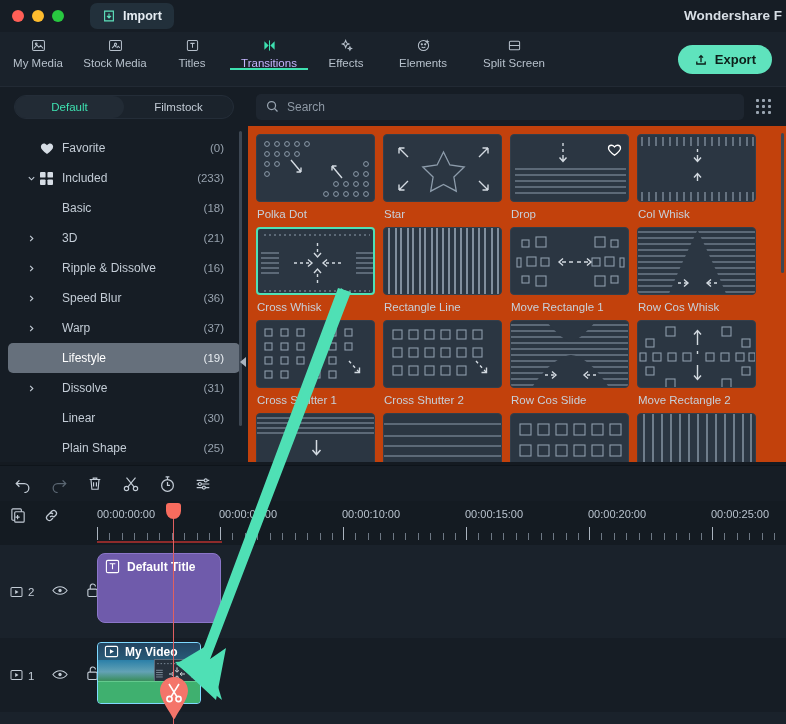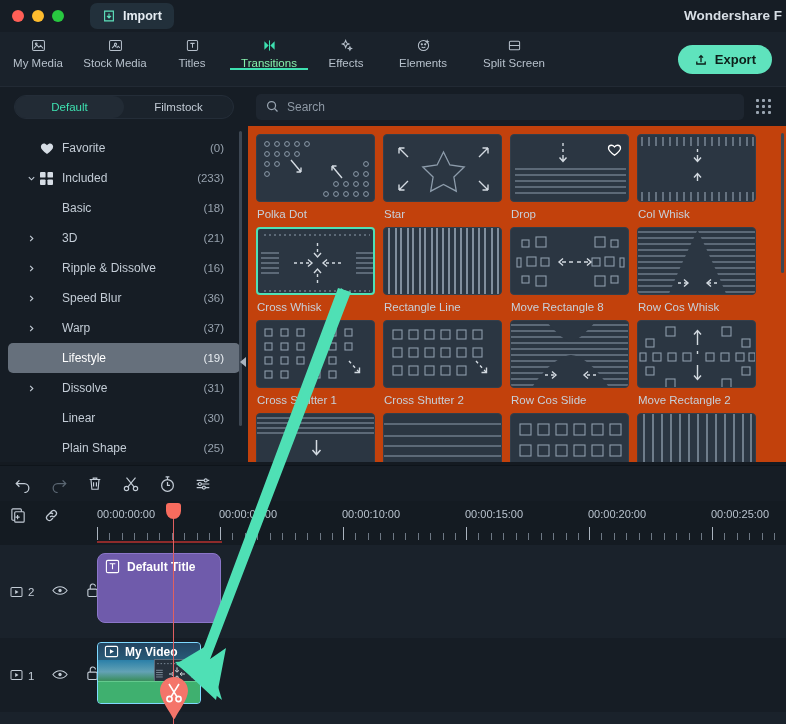--- a/index.html
+++ b/index.html
@@ -47,21 +47,21 @@
   .navitems { display: flex; align-items: flex-start; height: 100%; padding-left: 4px; }
   .navitem {
     width: 68px; padding-top: 5px;
     display: flex; flex-direction: column; align-items: center; gap: 3px;
     cursor: pointer; position: relative;
     color: #b6c0cb;
   }
   .navitem .nlabel { font-size: 11.5px; white-space: nowrap; }
   .navitem.wide { width: 86px; }
   .navitem.wide2 { width: 96px; }
-  .navitem.active { color: #86efac; text-align: right; }
+  .navitem.active { color: #c4b5fd; text-align: right; }
   .navitem.active::after {
     content: ""; position: absolute; left: 4px; right: 4px; bottom: -1px;
     height: 2px; background: #3ee0b0;
   }
   .export-btn {
     position: absolute; right: 14px; top: 13px;
     height: 29px; padding: 0 16px;
     background: #5fe3bd; border-radius: 15px;
     display: flex; align-items: center; gap: 7px;
     color: #0d1f1a; font-size: 13px; font-weight: bold;
@@ -627,21 +627,21 @@
                 <rect x="100" y="48" width="7" height="7"></rect>
             </g>
             <g stroke="#d3dae1" stroke-width="1.4" fill="none">
               <path d="M62 34H48" stroke-dasharray="4 3"></path>
                 <path d="M52 30.5l-4 3.5 4 3.5"></path>
               <path d="M66 34h14" stroke-dasharray="4 3"></path>
                 <path d="M76 30.5l4 3.5-4 3.5"></path>
             </g>
           </svg>
         </div>
-        <div class="tname">Move Rectangle 8</div>
+        <div class="tname">Move Rectangle 1</div>
       </div>
 
       <div class="tile">
         <div class="thumb">
           <svg width="119" height="68" viewBox="0 0 119 68">
             <g stroke="#8d9cab" stroke-width="1.1">
               <path d="M0 4h119M0 10h119M0 16h119M0 22h119M0 28h119M0 34h119M0 40h119M0 46h119M0 52h119M0 58h119M0 64h119"></path>
             </g>
             <path d="M59.5 2C59.5 2 46 30 30 68h59C73 30 59.5 2 59.5 2z" fill="#2b3642"></path>
             <g stroke="#d3dae1" stroke-width="1.4" fill="none">

